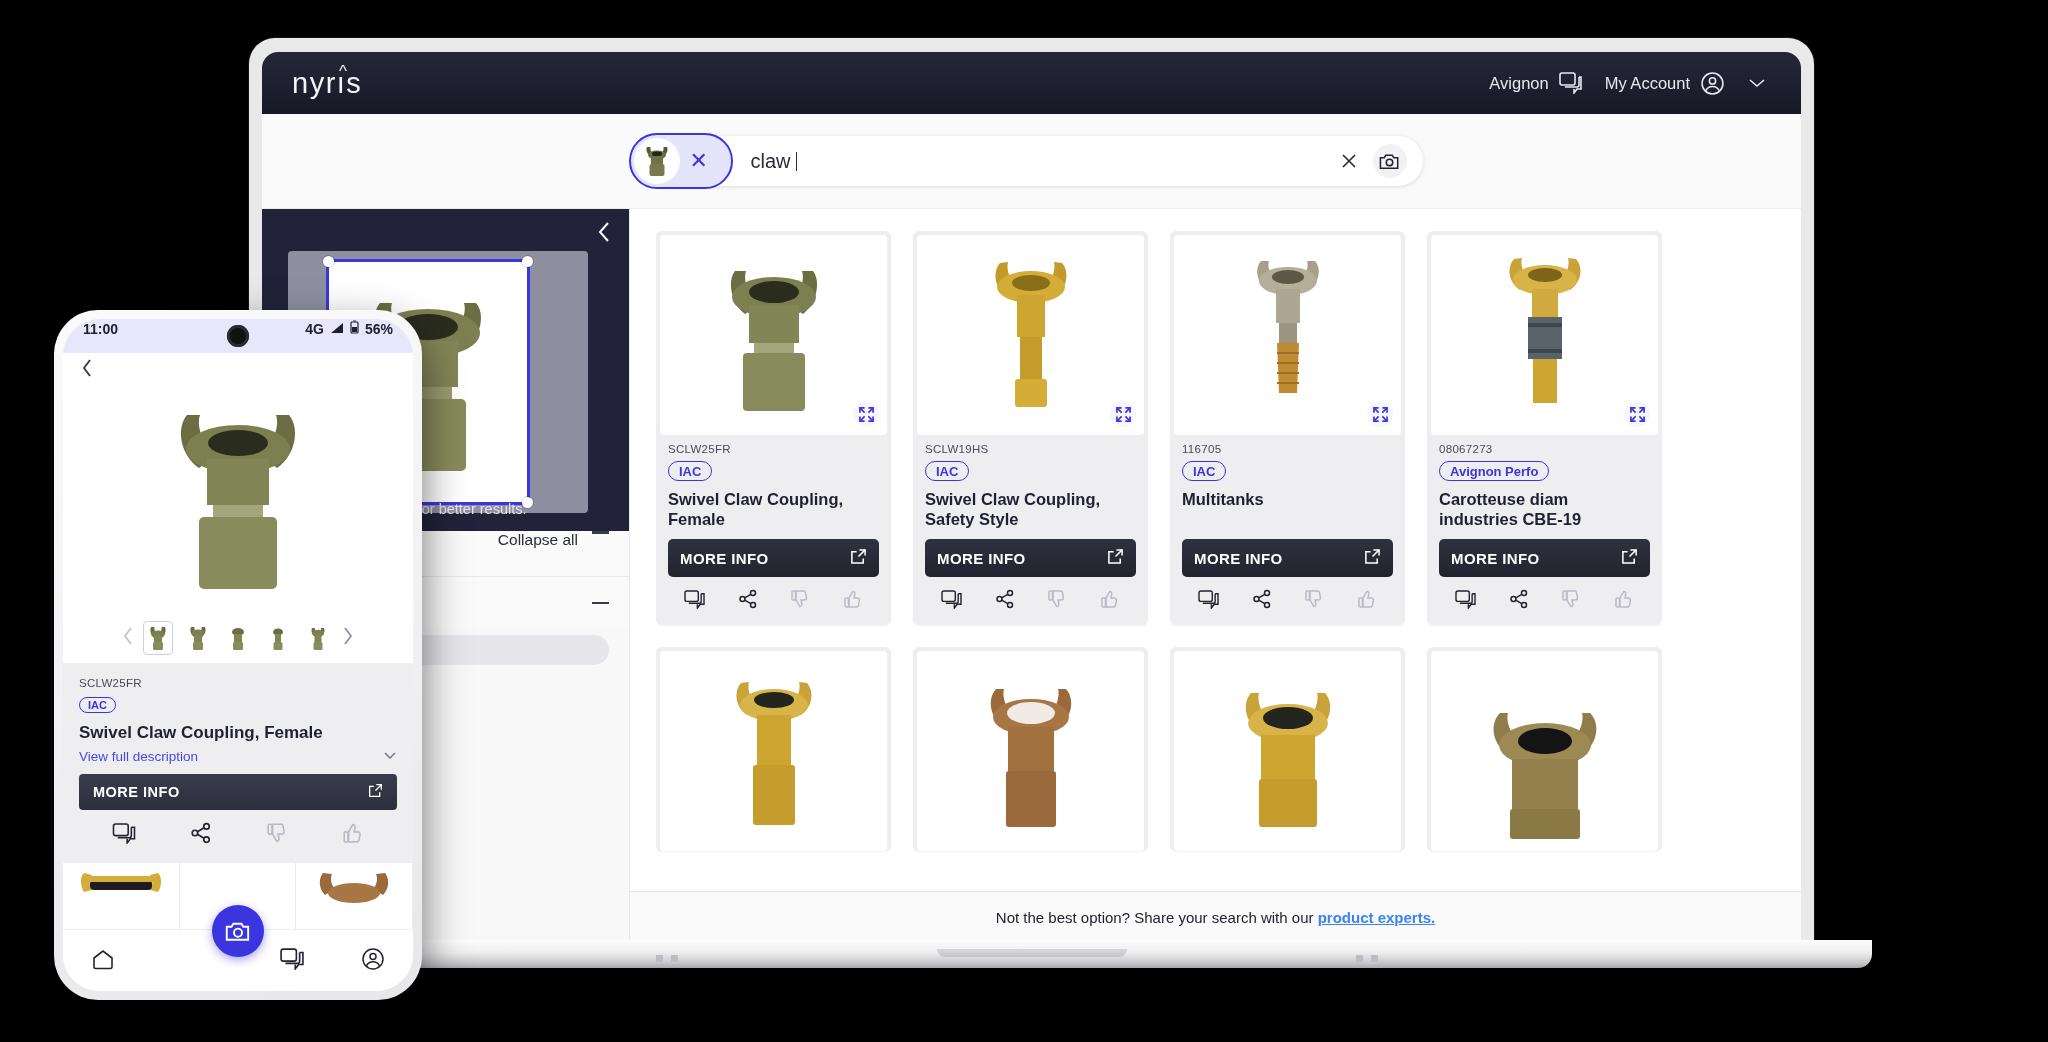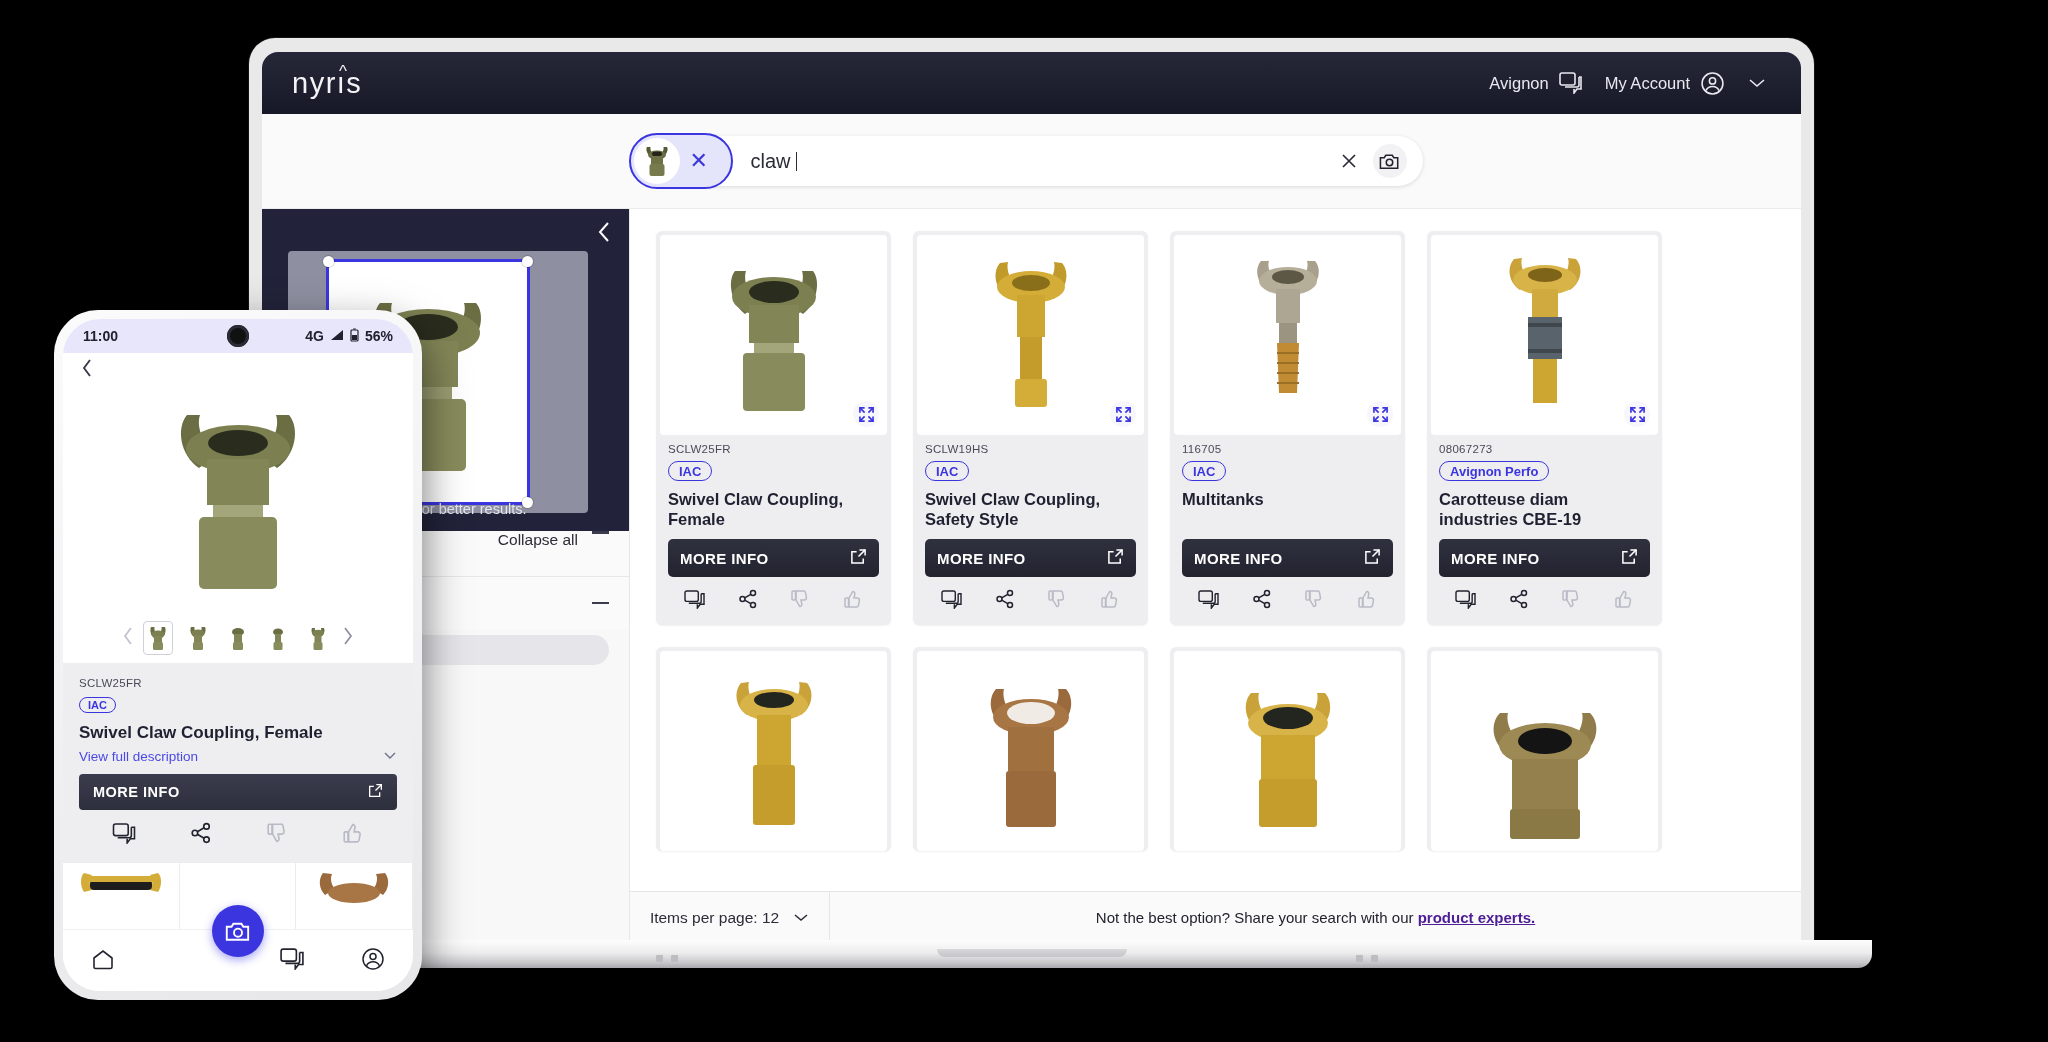--- a/index.html
+++ b/index.html
@@ -110,33 +110,33 @@
   .more-btn { margin-top:10px; height:38px; background:linear-gradient(180deg,#30313f,#22232f);
               border-radius:5px; display:flex; align-items:center; justify-content:space-between;
               padding: 0 12px; color:#fff; font-size:15px; font-weight:700; letter-spacing:0.4px; cursor:pointer; }
   .card-actions { margin-top:12px; display:flex; align-items:center; justify-content:space-around; }
   .act { cursor:pointer; }
 
   .results-footer { height:52px; border-top:1px solid #e6e6e8; background:#fafafa; display:flex; align-items:center; }
   .ipp { width: 200px; display:flex; align-items:center; justify-content:center; gap:14px;
          font-size:15.5px; color:#2c2c38; border-right:1px solid #e6e6e8; height:100%; cursor:pointer; }
   .expert { flex:1; text-align:center; font-size:15px; color:#22232f; }
-  .expert a { color:#4c1d95; text-decoration:underline; font-weight:700; }
+  .expert a { color:#3b82f6; text-decoration:underline; font-weight:700; }
 
   
   .phone {
     position:absolute; left:54px; top:310px; width:368px; height:690px;
     background: linear-gradient(160deg,#fbfbfc,#e7e7ea);
     border-radius: 44px; padding: 9px;
     box-shadow: 0 18px 44px rgba(0,0,0,0.55);
   }
   .phone-screen { position:relative; width:350px; height:672px; background:#fff;
                   border-radius:37px; overflow:hidden; display:flex; flex-direction:column; }
-  .status-bar { height:34px; background:#e7e6fb; display:flex; align-items:center;
-                justify-content:space-between; padding: 10px 20px; font-size:14px; color:#20212e; font-weight:700; }
+  .status-bar { height:34px; background:#e7e6fb; display:flex; align-items:flex-end;
+                justify-content:space-between; padding: 16px 20px; font-size:14px; color:#20212e; font-weight:700; }
   .notch { position:absolute; left:50%; transform:translateX(-50%); top:6px; width:22px; height:22px;
            background:#111; border-radius:50%; box-shadow: inset 0 0 0 3px #2b2b36; }
   .status-right { display:flex; align-items:center; gap:6px; }
   .phone-back { height:30px; display:flex; align-items:center; padding-left:18px; font-size:20px; color:#33344a; cursor:pointer; }
   .phone-hero { height:230px; display:flex; align-items:center; justify-content:center; background:#fff; }
   .thumbs { height:50px; display:flex; align-items:center; justify-content:center; gap:10px; background:#fff; }
   .tnav { color:#8b8ca0; font-size:19px; cursor:pointer; }
   .tnav.dim { color:#c0c1cf; }
   .thumb { width:30px; height:34px; display:flex; align-items:center; justify-content:center;
            border-radius:4px; cursor:pointer; }
@@ -588,28 +588,20 @@
                       <rect x="42" y="98" width="66" height="50" fill="#93804c"></rect>
                       <rect x="40" y="148" width="70" height="30" rx="3" fill="#8a7845"></rect>
                     </svg>
                   </div>
                 </div>
 
               </div>
             </div>
 
             <div class="results-footer">
-              <div class="ipp">
-                <span>Items per page: 12</span>
-                <span>
-                  <svg width="16" height="11" viewBox="0 0 16 11" fill="none" stroke="#2c2c38" stroke-width="1.5">
-                    <path d="M2 3l6 5 6-5"></path>
-                  </svg>
-                </span>
-              </div>
               <div class="expert">
                 <span>Not the best option? Share your search with our </span><a href="#">product experts.</a>
               </div>
             </div>
           </div>
 
         </div>
       </div>
     </div>
 

